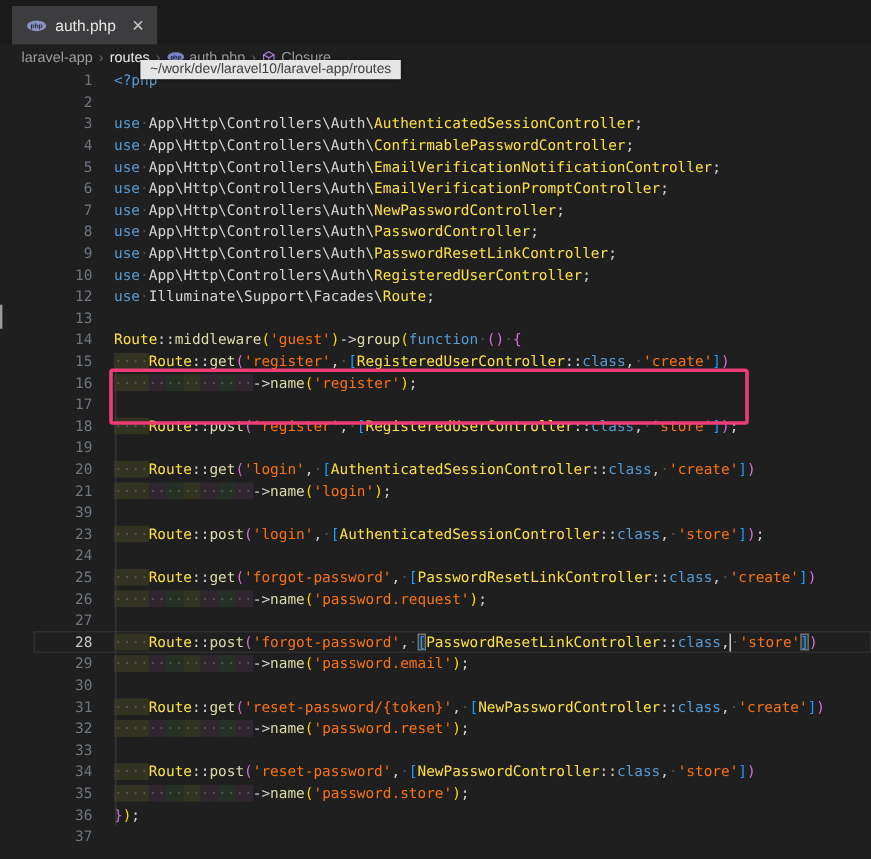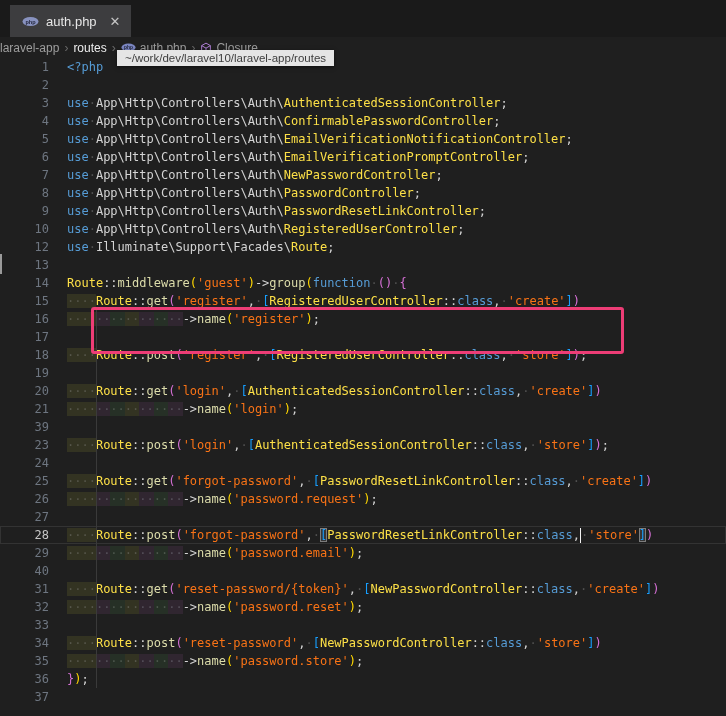--- a/index.html
+++ b/index.html
@@ -8,34 +8,34 @@
 
   
   .tabbar{height:37px;background:#1a1a1a;display:flex;align-items:flex-end;}
   .tab{height:32px;background:#3d3d3f;display:flex;align-items:center;gap:7px;
        padding:0 10px 0 12px;margin-left:10px;color:#e6e6e6;font-size:13px;}
   .tab .close{color:#c5c5c5;font-size:13px;margin-left:6px;cursor:pointer;}
   .phpicon{display:inline-block;line-height:0;}
 
   
   .breadcrumb{height:21px;display:flex;align-items:center;gap:5px;
-              font-size:12px;color:#9d9d9d;background:#1f1f1f;}
+              padding-left:18px;font-size:12px;color:#9d9d9d;background:#1f1f1f;}
   .breadcrumb .sep{color:#6a6a6a;font-size:12px;}
   .breadcrumb .hl{color:#eeeeee;font-weight:normal;}
   .crumb{display:flex;align-items:center;gap:4px;cursor:pointer;}
 
   
   .tooltip{position:absolute;left:117px;top:50px;z-index:30;background:#e5e5e5;
            color:#3d3d3d;font-size:11.5px;padding:2px 8px;white-space:nowrap;
            box-shadow:0 1px 4px rgba(0,0,0,.55);}
 
   
   .editor{position:absolute;left:0;top:58px;right:0;bottom:0;overflow:hidden;
           font-family:"DejaVu Sans Mono","Liberation Mono",monospace;font-size:12px;}
-  .line{height:18px;line-height:18px;white-space:pre;position:relative;}
+  .line{height:18px;line-height:18px;white-space:pre;position:relative;margin-left:28px;}
   .num{display:inline-block;width:49px;text-align:right;color:#6e7681;
        padding-right:18px;user-select:none;}
   .current{outline:1px solid rgba(255,255,255,.09);outline-offset:-1px;}
   .current .num{color:#c6c6c6;}
 
   .seg{white-space:pre;}
   .k{color:#569cd6;}  .cl{color:#fde047;} .fn{color:#dcdcaa;}
   .s{color:#f97316;}  .p{color:#d4d4d4;}
   .b1{color:#ffd700;} .b2{color:#d670d6;} .b3{color:#179fff;}
   .ws{color:#505050;}
@@ -126,21 +126,21 @@
       <div class="line"><span class="num">20</span><span class="codetext"><span class="seg iy">····</span><span class="seg cl">Route</span><span class="seg p">::</span><span class="seg fn">get</span><span class="seg b2">(</span><span class="seg s">'login'</span><span class="seg p">,</span><span class="seg ws">·</span><span class="seg b3">[</span><span class="seg cl">AuthenticatedSessionController</span><span class="seg p">::</span><span class="seg k">class</span><span class="seg p">,</span><span class="seg ws">·</span><span class="seg s">'create'</span><span class="seg b3">]</span><span class="seg b2">)</span></span></div>
       <div class="line"><span class="num">21</span><span class="codetext"><span class="seg iy">····</span><span class="seg ip">··</span><span class="seg ig">··</span><span class="seg iy">··</span><span class="seg ip">··</span><span class="seg ig">··</span><span class="seg ip">··</span><span class="seg p">-&gt;</span><span class="seg fn">name</span><span class="seg b1">(</span><span class="seg s">'login'</span><span class="seg b1">)</span><span class="seg p">;</span></span></div>
       <div class="line"><span class="num">39</span><span class="codetext"></span></div>
       <div class="line"><span class="num">23</span><span class="codetext"><span class="seg iy">····</span><span class="seg cl">Route</span><span class="seg p">::</span><span class="seg fn">post</span><span class="seg b2">(</span><span class="seg s">'login'</span><span class="seg p">,</span><span class="seg ws">·</span><span class="seg b3">[</span><span class="seg cl">AuthenticatedSessionController</span><span class="seg p">::</span><span class="seg k">class</span><span class="seg p">,</span><span class="seg ws">·</span><span class="seg s">'store'</span><span class="seg b3">]</span><span class="seg b2">)</span><span class="seg p">;</span></span></div>
       <div class="line"><span class="num">24</span><span class="codetext"></span></div>
       <div class="line"><span class="num">25</span><span class="codetext"><span class="seg iy">····</span><span class="seg cl">Route</span><span class="seg p">::</span><span class="seg fn">get</span><span class="seg b2">(</span><span class="seg s">'forgot-password'</span><span class="seg p">,</span><span class="seg ws">·</span><span class="seg b3">[</span><span class="seg cl">PasswordResetLinkController</span><span class="seg p">::</span><span class="seg k">class</span><span class="seg p">,</span><span class="seg ws">·</span><span class="seg s">'create'</span><span class="seg b3">]</span><span class="seg b2">)</span></span></div>
       <div class="line"><span class="num">26</span><span class="codetext"><span class="seg iy">····</span><span class="seg ip">··</span><span class="seg ig">··</span><span class="seg iy">··</span><span class="seg ip">··</span><span class="seg ig">··</span><span class="seg ip">··</span><span class="seg p">-&gt;</span><span class="seg fn">name</span><span class="seg b1">(</span><span class="seg s">'password.request'</span><span class="seg b1">)</span><span class="seg p">;</span></span></div>
       <div class="line"><span class="num">27</span><span class="codetext"></span></div>
       <div class="line current"><span class="num">28</span><span class="codetext"><span class="seg iy">····</span><span class="seg cl">Route</span><span class="seg p">::</span><span class="seg fn">post</span><span class="seg b2">(</span><span class="seg s">'forgot-password'</span><span class="seg p">,</span><span class="seg ws">·</span><span class="seg b3 match">[</span><span class="seg cl">PasswordResetLinkController</span><span class="seg p">::</span><span class="seg k">class</span><span class="seg p">,</span><span class="seg cursor"></span><span class="seg ws">·</span><span class="seg s">'store'</span><span class="seg b3 match">]</span><span class="seg b2">)</span></span></div>
       <div class="line"><span class="num">29</span><span class="codetext"><span class="seg iy">····</span><span class="seg ip">··</span><span class="seg ig">··</span><span class="seg iy">··</span><span class="seg ip">··</span><span class="seg ig">··</span><span class="seg ip">··</span><span class="seg p">-&gt;</span><span class="seg fn">name</span><span class="seg b1">(</span><span class="seg s">'password.email'</span><span class="seg b1">)</span><span class="seg p">;</span></span></div>
-      <div class="line"><span class="num">40</span><span class="codetext"></span></div>
+      <div class="line"><span class="num">30</span><span class="codetext"></span></div>
       <div class="line"><span class="num">31</span><span class="codetext"><span class="seg iy">····</span><span class="seg cl">Route</span><span class="seg p">::</span><span class="seg fn">get</span><span class="seg b2">(</span><span class="seg s">'reset-password/{token}'</span><span class="seg p">,</span><span class="seg ws">·</span><span class="seg b3">[</span><span class="seg cl">NewPasswordController</span><span class="seg p">::</span><span class="seg k">class</span><span class="seg p">,</span><span class="seg ws">·</span><span class="seg s">'create'</span><span class="seg b3">]</span><span class="seg b2">)</span></span></div>
       <div class="line"><span class="num">32</span><span class="codetext"><span class="seg iy">····</span><span class="seg ip">··</span><span class="seg ig">··</span><span class="seg iy">··</span><span class="seg ip">··</span><span class="seg ig">··</span><span class="seg ip">··</span><span class="seg p">-&gt;</span><span class="seg fn">name</span><span class="seg b1">(</span><span class="seg s">'password.reset'</span><span class="seg b1">)</span><span class="seg p">;</span></span></div>
       <div class="line"><span class="num">33</span><span class="codetext"></span></div>
       <div class="line"><span class="num">34</span><span class="codetext"><span class="seg iy">····</span><span class="seg cl">Route</span><span class="seg p">::</span><span class="seg fn">post</span><span class="seg b2">(</span><span class="seg s">'reset-password'</span><span class="seg p">,</span><span class="seg ws">·</span><span class="seg b3">[</span><span class="seg cl">NewPasswordController</span><span class="seg p">::</span><span class="seg k">class</span><span class="seg p">,</span><span class="seg ws">·</span><span class="seg s">'store'</span><span class="seg b3">]</span><span class="seg b2">)</span></span></div>
       <div class="line"><span class="num">35</span><span class="codetext"><span class="seg iy">····</span><span class="seg ip">··</span><span class="seg ig">··</span><span class="seg iy">··</span><span class="seg ip">··</span><span class="seg ig">··</span><span class="seg ip">··</span><span class="seg p">-&gt;</span><span class="seg fn">name</span><span class="seg b1">(</span><span class="seg s">'password.store'</span><span class="seg b1">)</span><span class="seg p">;</span></span></div>
       <div class="line"><span class="num">36</span><span class="codetext"><span class="seg b2">}</span><span class="seg b1">)</span><span class="seg p">;</span></span></div>
       <div class="line"><span class="num">37</span><span class="codetext"></span></div>
     </div>
   <div class="hlbox"></div>
 </div>

